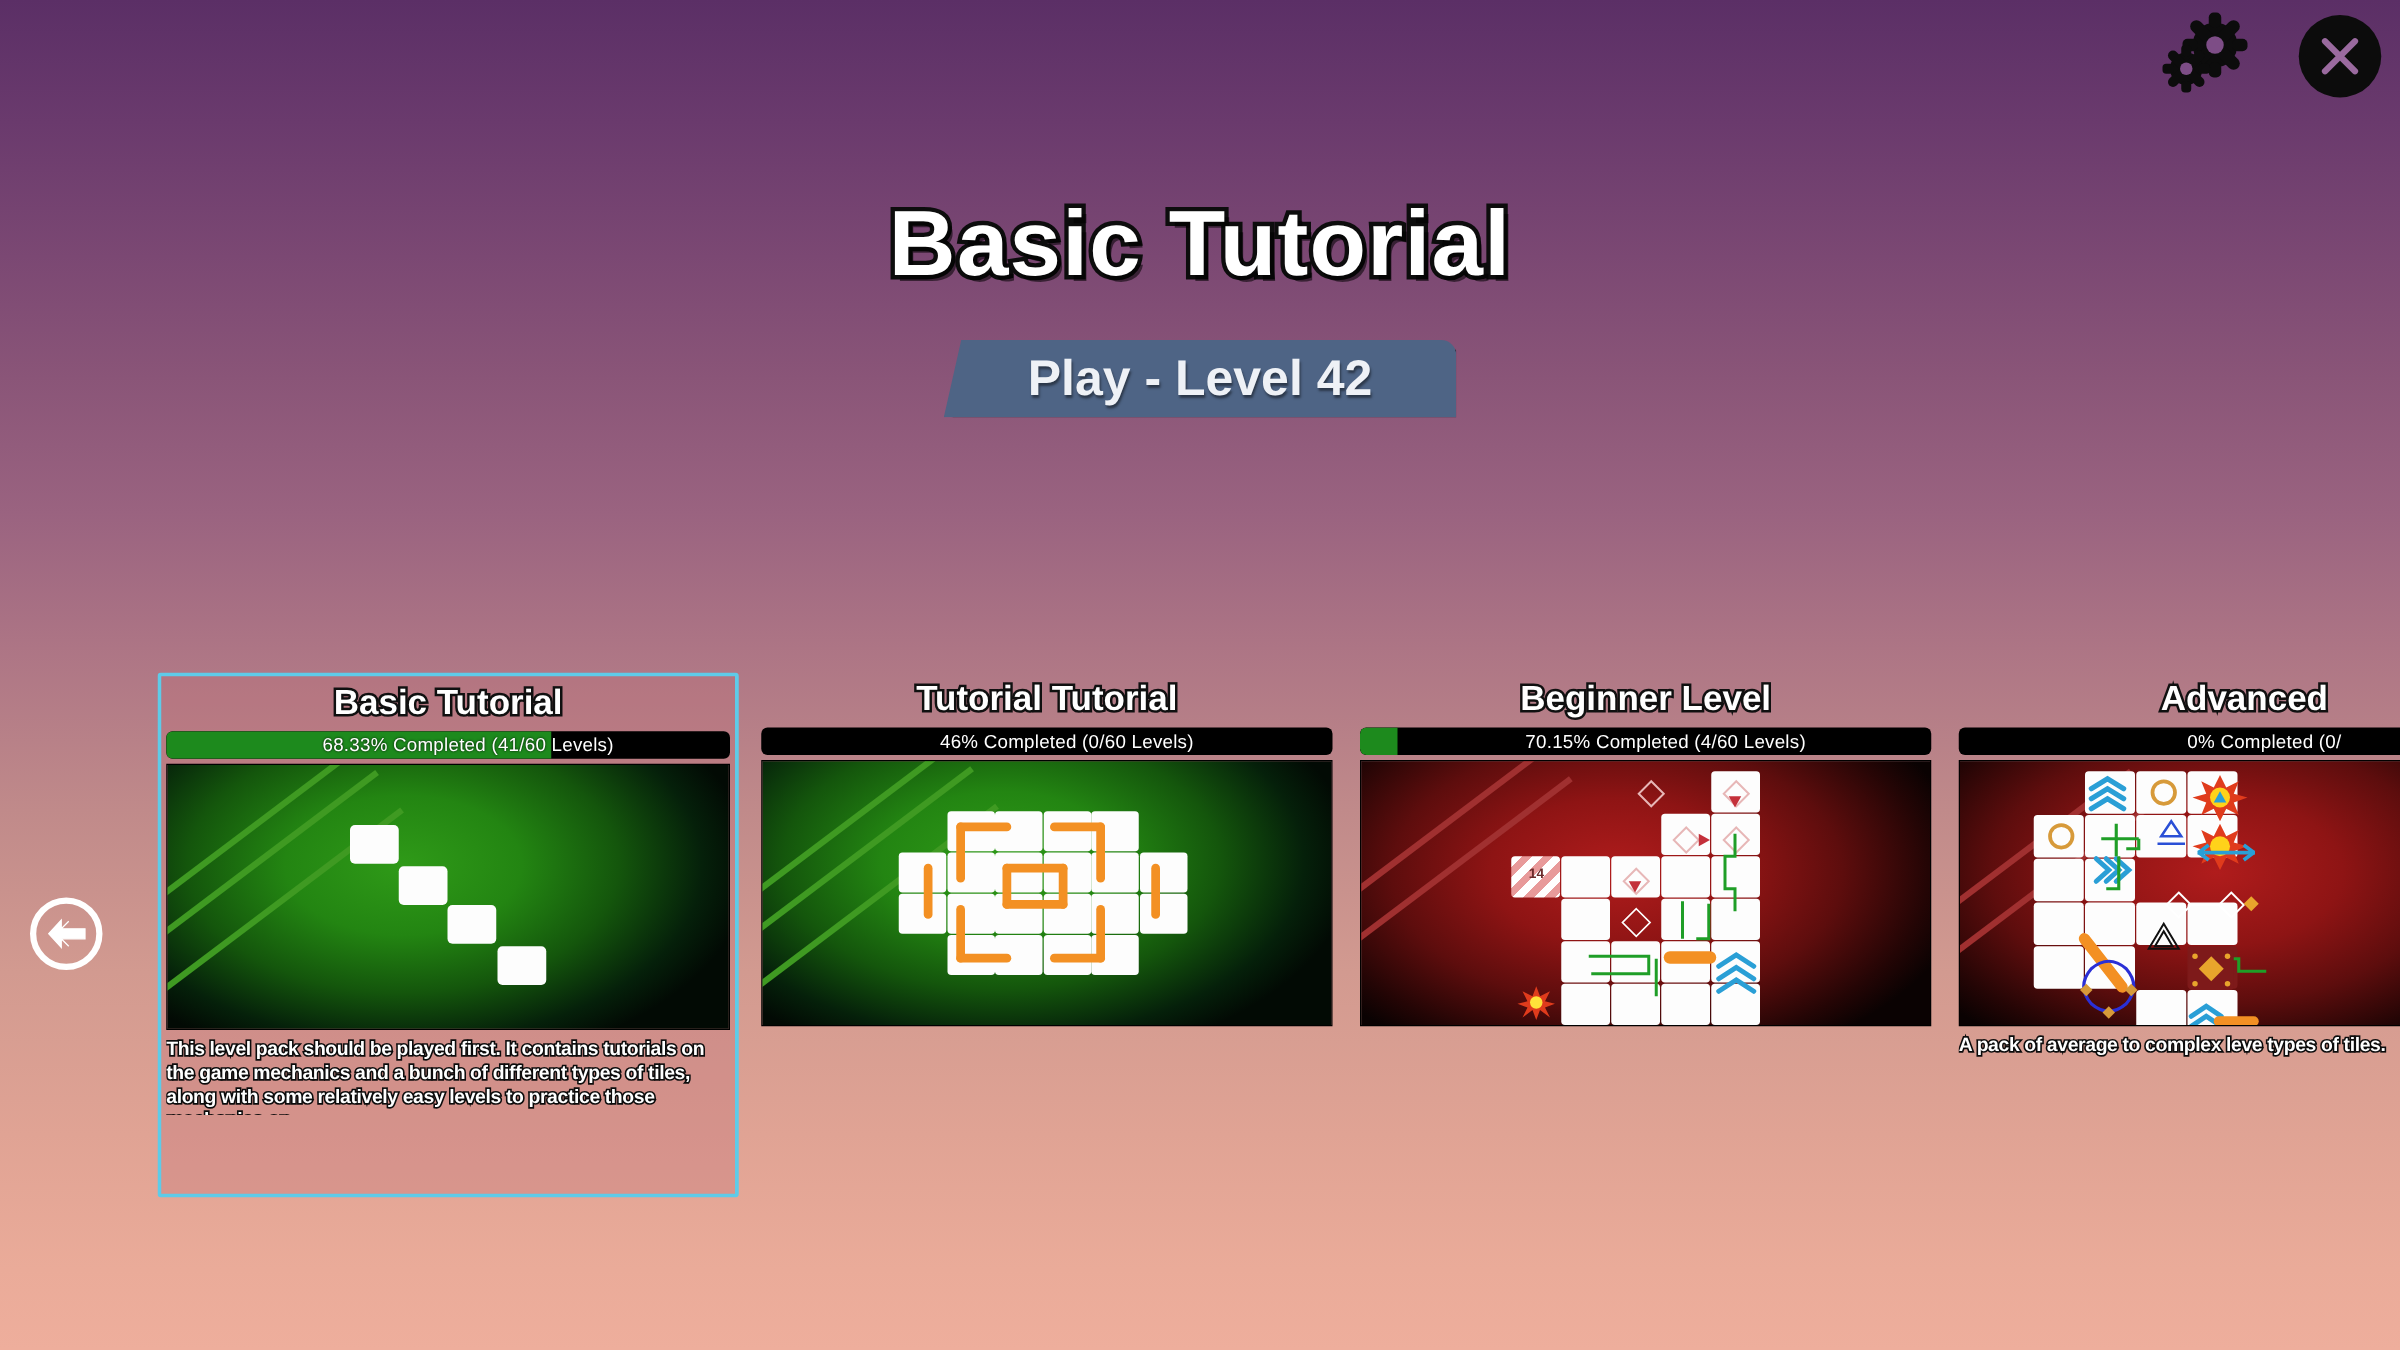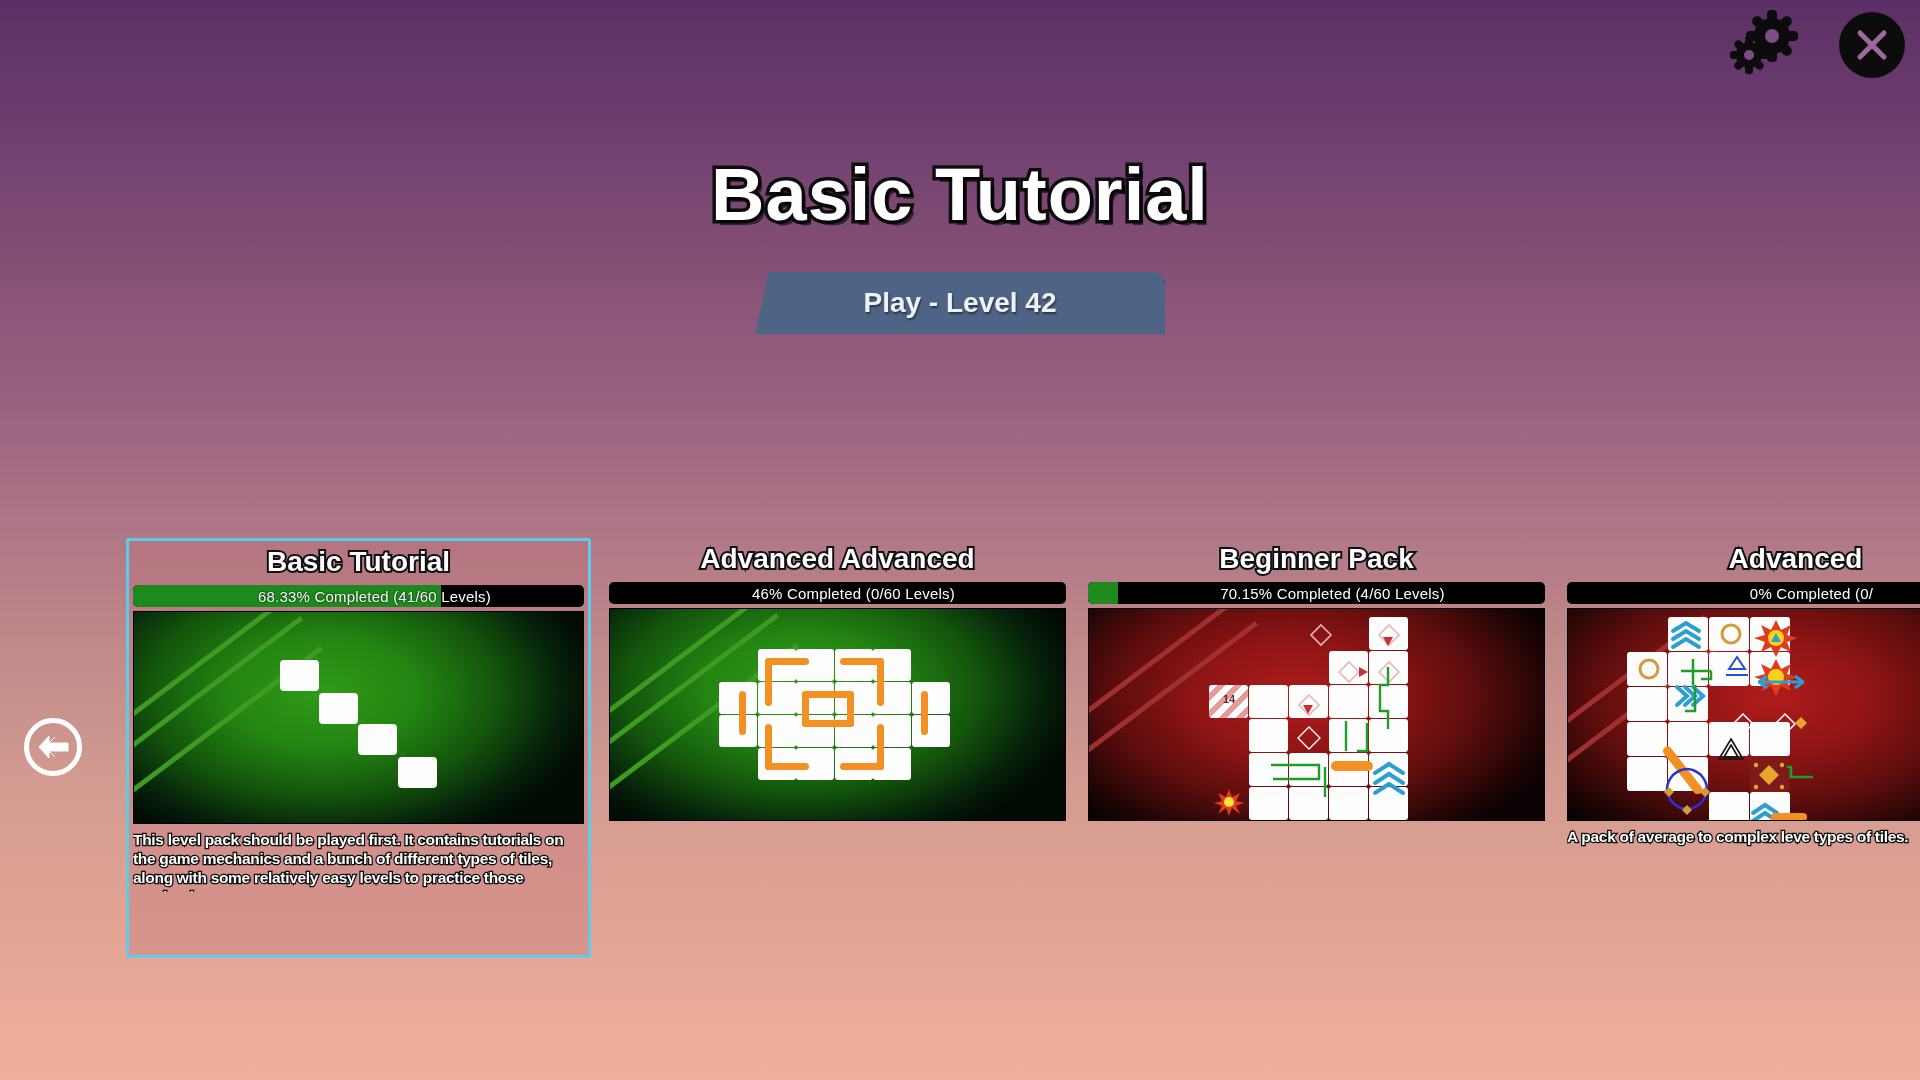--- a/index.html
+++ b/index.html
@@ -47,21 +47,21 @@
   #button-row {
     position:absolute; top:272px; left:0; width:1920px;
     display:flex; justify-content:center; gap:48px;
   }
   .game-btn {
     position:relative;
     height:62px;
     background:#4e6485;
     border:none;
     color:#eef1f6;
-    font-size:28px; font-weight:bold;
+    font-size:40px; font-weight:bold;
     font-family:"Liberation Sans", sans-serif;
     cursor:pointer;
     display:flex; align-items:center; justify-content:center;
     padding:0 46px;
     clip-path:polygon(14px 0, 100% 0, 100% 100%, 0 100%);
     border-top-right-radius:12px;
     border-bottom-left-radius:0;
     filter:drop-shadow(7px 7px 0 rgba(0,0,0,0.78));
     text-shadow:1px 2px 2px rgba(0,0,0,0.45);
   }
@@ -257,21 +257,21 @@
       </div>
       <div class="tile" style="left:146px;top:48px;width:39px;height:31px;"></div>
       <div class="tile" style="left:185px;top:81px;width:39px;height:31px;"></div>
       <div class="tile" style="left:224px;top:112px;width:39px;height:31px;"></div>
       <div class="tile" style="left:264px;top:145px;width:39px;height:31px;"></div>
     </div>
     <div class="desc">This level pack should be played first. It contains tutorials on the game mechanics and a bunch of different types of tiles, along with some relatively easy levels to practice those mechanics on.</div>
   </div>
 
   <div class="pack-card">
-    <div class="pack-title">Advanced Advanced</div>
+    <div class="pack-title">Tutorial Tutorial</div>
     <div class="progress-track">
       <div class="progress-fill" style="width:0%"></div>
       <div class="progress-label">46% Completed (0/60 Levels)</div>
     </div>
     <div class="thumb green">
       <div class="stripes">
 
         <div class="stripe g-stripe" style="left:-55px;top:140px;width:240px;"></div>
         <div class="stripe g-stripe" style="left:-40px;top:160px;width:260px;"></div>
         <div class="stripe g-stripe" style="left:-20px;top:190px;width:260px;"></div>
@@ -311,21 +311,21 @@
         <div class="path" style="left:84px;top:42px;width:7px;height:36px;"></div>
         <div class="path" style="left:47px;top:75px;width:7px;height:46px;"></div>
         <div class="path" style="left:47px;top:114px;width:44px;height:7px;"></div>
         <div class="path" style="left:159px;top:75px;width:7px;height:46px;"></div>
         <div class="path" style="left:122px;top:114px;width:44px;height:7px;"></div>
       </div>
     </div>
   </div>
 
   <div class="pack-card">
-    <div class="pack-title">Beginner Pack</div>
+    <div class="pack-title">Beginner Level</div>
     <div class="progress-track">
       <div class="progress-fill" style="width:6.67%"></div>
       <div class="progress-label">70.15% Completed (4/60 Levels)</div>
     </div>
     <div class="thumb red">
       <div class="stripes">
 
         <div class="stripe r-stripe" style="left:-55px;top:140px;width:240px;"></div>
         <div class="stripe r-stripe" style="left:-40px;top:168px;width:260px;"></div>
       </div>

